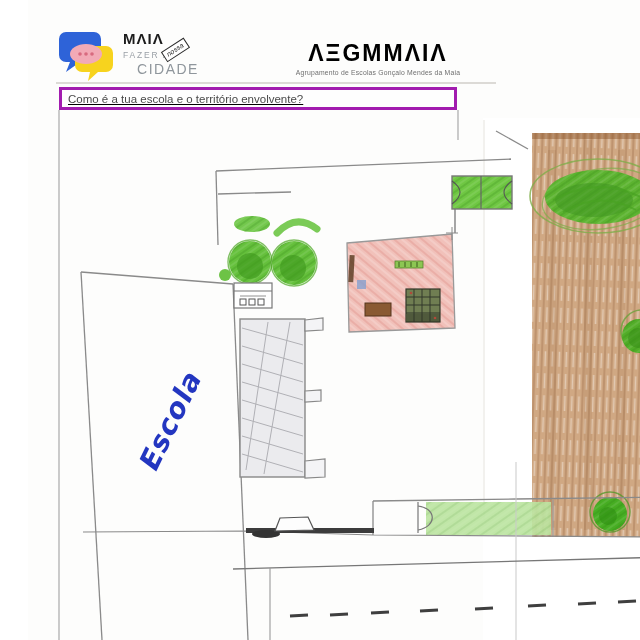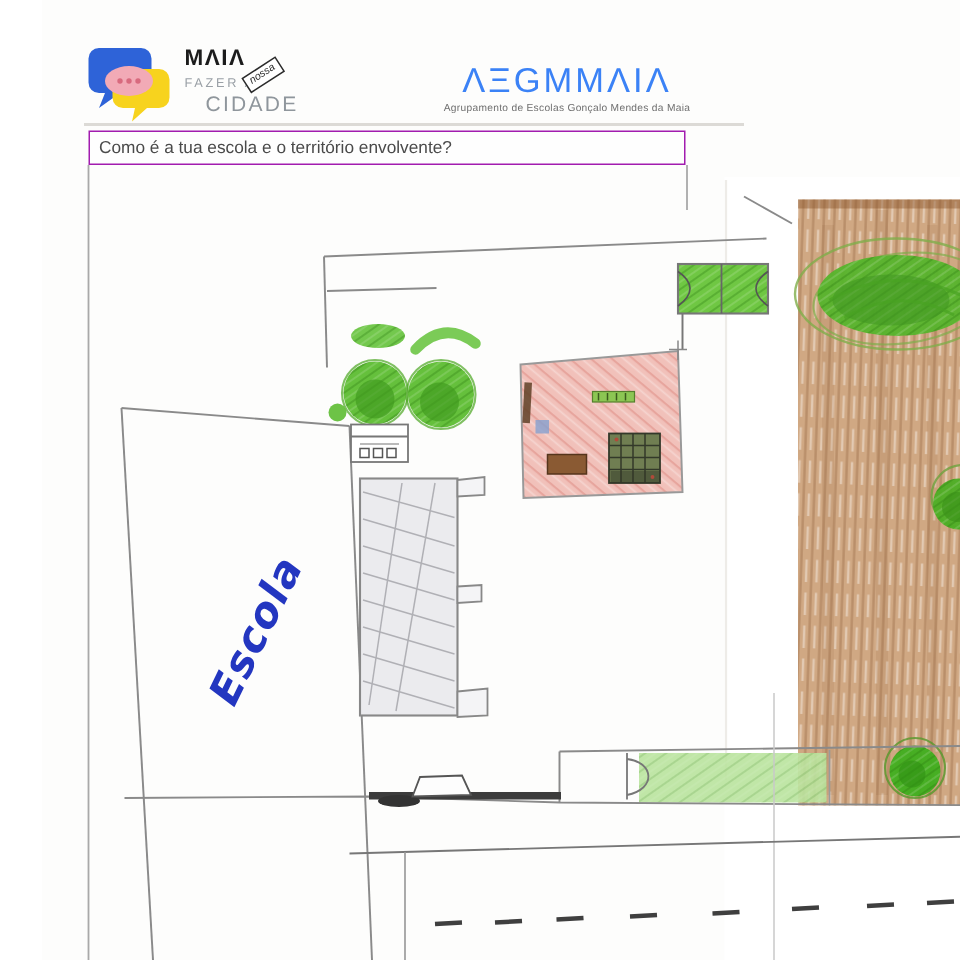--- a/index.html
+++ b/index.html
@@ -16,28 +16,28 @@
   .maia-wordmark{font-size:15px;font-weight:bold;color:#1c1c1c;letter-spacing:1px;}
   .maia-tagline{font-size:8.5px;color:#9aa0a6;letter-spacing:1.8px;margin-top:3px;}
   .cidade-wordmark{font-size:14px;color:#8f969c;letter-spacing:1.5px;margin-top:1px;text-align:center;}
   .nossa-stamp{
     position:absolute;left:134px;top:44px;padding:0 3px;
     border:1px solid #2b2b2b;color:#2b2b2b;background:#fff;
     font-size:7px;font-style:italic;transform:rotate(-33deg);
     line-height:10px;
   }
   .aegm{position:absolute;left:255px;top:40px;width:190px;text-align:center;}
-  .aegm-wordmark{font-size:23px;font-weight:normal;color:#3b82f6;letter-spacing:2px;line-height:26px;}
+  .aegm-wordmark{font-size:23px;font-weight:bold;color:#000000;letter-spacing:2px;line-height:26px;}
   .aegm-subtitle{font-size:6.8px;color:#6f6f6f;margin-top:3px;letter-spacing:0.2px;white-space:nowrap;}
   .header-divider{position:absolute;left:28px;top:82px;width:440px;height:0;border-top:2px solid #dcdad6;}
   
   #question-box{
     position:absolute;left:31px;top:87px;width:398px;height:23px;
-    border:1px solid #a21caf;background:#fefefe;
-    display:flex;align-items:center;box-sizing:border-box;
+    border:3px solid #a21caf;background:#fefefe;
+    display:flex;align-items:center;box-sizing:border-box;text-decoration:underline;
   }
   #question-box span{font-size:11.5px;color:#4a4a4a;padding-left:6px;}
   
   #drawing{position:absolute;left:0;top:0;width:640px;height:640px;}
 </style>
 </head>
 <body>
 
 <div id="page">
 

